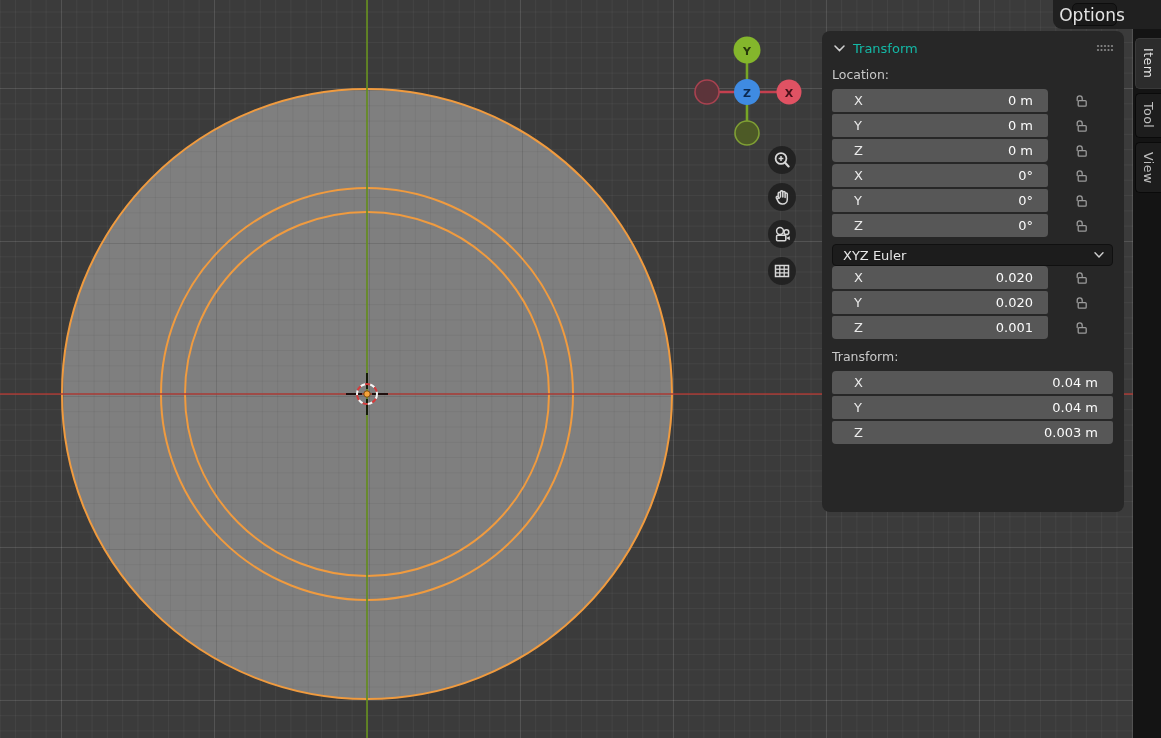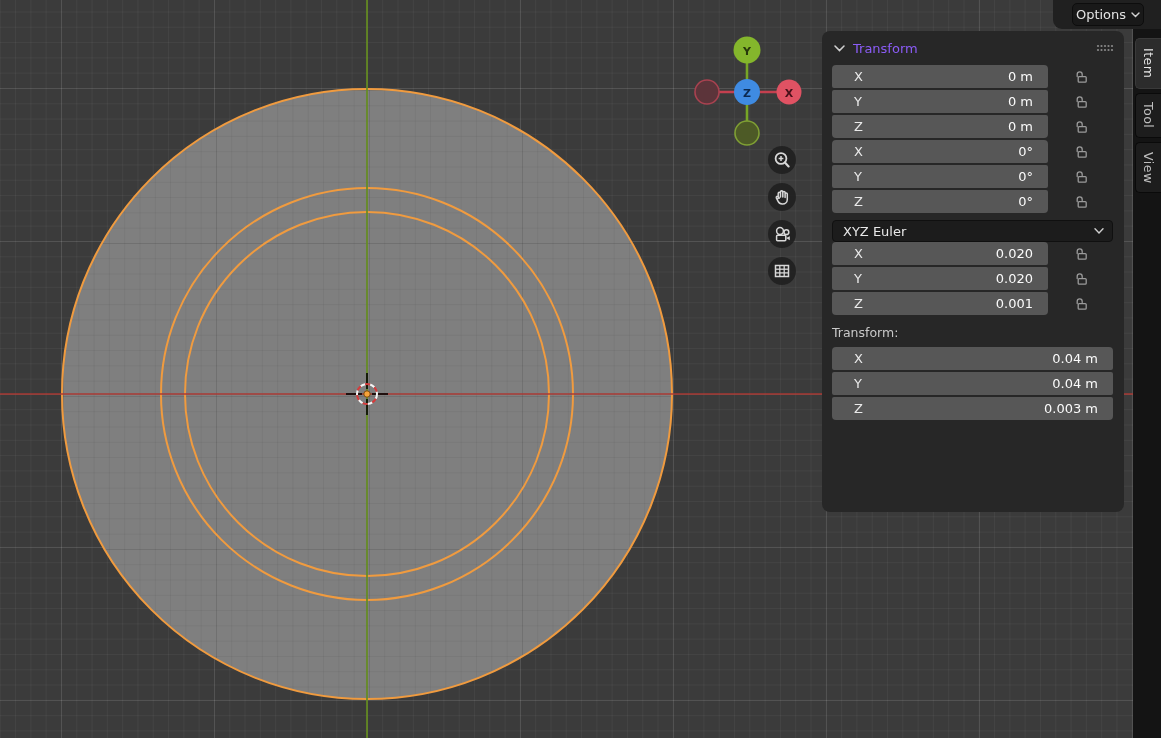--- a/index.html
+++ b/index.html
@@ -44,34 +44,34 @@
   
   #gizmo{position:absolute;left:688px;top:32px;z-index:5;}
   #gizmo text{font-size:11px;font-weight:bold;}
 
   
   .vp-tools{position:absolute;left:768px;top:146px;width:28px;z-index:5;display:flex;flex-direction:column;gap:9px;}
   .vp-btn{width:28px;height:28px;border-radius:50%;background:rgba(33,33,33,0.92);display:flex;align-items:center;justify-content:center;}
 
   
   #options-strip{position:absolute;left:1053px;top:0;width:108px;height:29px;background:#202020;border-bottom-left-radius:9px;z-index:9;}
-  #options-btn{position:absolute;left:19px;top:3px;width:72px;height:23px;background:#191919;border:1px solid #0d0d0d;border-radius:5px;display:flex;align-items:center;justify-content:center;gap:5px;color:#e3e3e3;font-size:13px;}
+  #options-btn{position:absolute;left:19px;top:3px;width:45px;height:23px;background:#191919;border:1px solid #0d0d0d;border-radius:5px;display:flex;align-items:center;justify-content:center;gap:5px;color:#e3e3e3;font-size:17px;}
 
   
   #tab-col{position:absolute;left:1133px;top:0;width:28px;height:738px;background:#141414;z-index:8;}
   .side-tab{position:absolute;left:2px;width:26px;border-radius:5px 0 0 5px;display:flex;align-items:center;justify-content:center;
     writing-mode:vertical-rl;text-orientation:mixed;font-size:12.5px;letter-spacing:0.5px;border:1px solid #0a0a0a;border-right:none;}
   .side-tab.active{background:#2c2c2c;color:#e6e6e6;border-color:#3a3a3a;}
   .side-tab.inactive{background:#1d1d1d;color:#bdbdbd;}
 
   
   #npanel{position:absolute;left:822px;top:31px;width:302px;height:481px;background:#272727;border-radius:8px;z-index:10;padding:8px 10px 10px 10px;}
   .pheader{display:flex;align-items:center;height:18px;margin-bottom:8px;}
   .pheader .chev{margin-left:2px;margin-right:8px;display:flex;}
-  .ptitle{color:#8b5cf6;font-size:13px;flex:1;}
+  .ptitle{color:#14b8a6;font-size:13px;flex:1;}
   .grip{display:flex;align-items:center;}
   .sec-label{color:#c9c9c9;font-size:12.5px;height:16px;margin:10px 0 6px 0;}
   .group{}
   .prow{display:flex;align-items:center;margin-bottom:2px;}
   .pfield{width:216px;height:23px;background:#575757;display:flex;align-items:center;justify-content:space-between;
     padding:0 15px 0 22px;color:#f1f1f1;font-size:13px;border-radius:2px;}
   .pfield.wide{width:281px;}
   .pfield.first{border-radius:4px 4px 2px 2px;}
   .pfield.last{border-radius:2px 2px 4px 4px;}
   .pfield .axis{color:#eaeaea;}
@@ -190,20 +190,21 @@
             <circle cx="2" cy="6" r="1.1"></circle>
               <circle cx="5.5" cy="6" r="1.1"></circle>
               <circle cx="9" cy="6" r="1.1"></circle>
               <circle cx="12.5" cy="6" r="1.1"></circle>
               <circle cx="16" cy="6" r="1.1"></circle>
           </g>
         </svg>
       </span>
     </div>
     <div id="panel-sections">
+        <div class="sec-label">Location:</div>
      <div class="group">
           <div class="prow">
       <div class="pfield first ">
         <span class="axis">X</span>
         <span class="val">0 m</span>
       </div>
       <div class="lockbox">
               <svg width="13" height="14" viewBox="0 0 13 14">
   <rect x="3.2" y="6.6" width="8" height="5.6" rx="1" fill="none" stroke="#9b9b9b" stroke-width="1.3"></rect>
   <path d="M2.2 6.6 V4.4 a2.5 2.5 0 0 1 5 0 V5.4" fill="none" stroke="#9b9b9b" stroke-width="1.3" stroke-linecap="round"></path>

